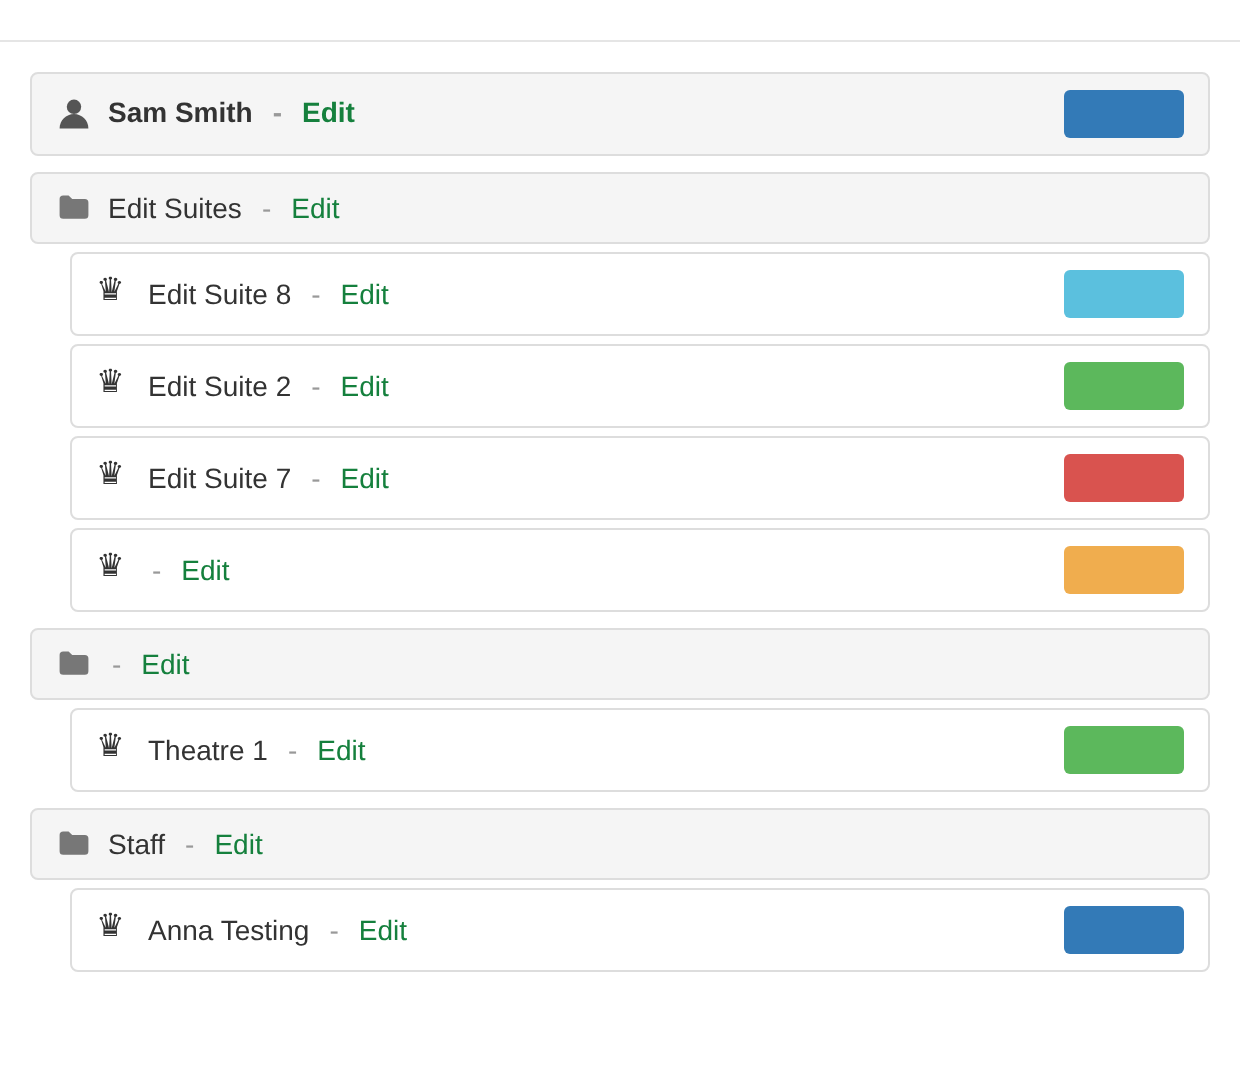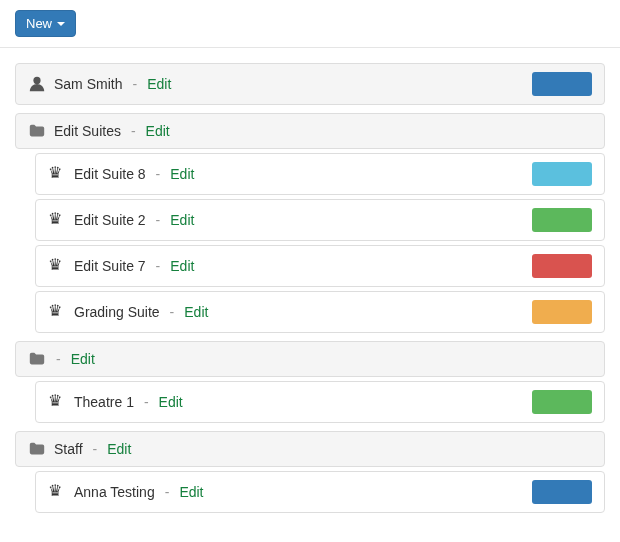--- a/index.html
+++ b/index.html
@@ -59,22 +59,22 @@
       justify-content: space-between;
       background: #f5f5f5;
       border: 1px solid #ddd;
       border-radius: 4px;
       padding: 8px 12px;
       margin-bottom: 8px;
     }
 
     .person-row .left {
       display: flex;
-      align-items: center;
       gap: 8px;
+      font-weight: bold;
     }
 
     
     .group-section {
       margin-bottom: 8px;
     }
 
     .group-header {
       display: flex;
       align-items: flex-end;
@@ -143,24 +143,20 @@
       width: 18px;
       height: 18px;
       font-size: 16px;
       line-height: 1;
     }
   </style>
 </head>
 <body>
 
 <div class="header">
-  <button class="btn-new">
-    <span>New</span>
-    <span class="caret"></span>
-  </button>
 </div>
 
 <div class="content">
 
   <div class="person-row">
     <div class="left">
       <svg class="user-icon" viewBox="0 0 20 20" fill="#555">
         <circle cx="10" cy="6" r="4"></circle>
         <path d="M2 18c0-4.4 3.6-8 8-8s8 3.6 8 8"></path>
       </svg>
@@ -207,21 +203,20 @@
               <span class="chess-icon">♛</span>
               <span>Edit Suite 7</span>
               <span class="separator"> - </span>
               <a class="edit-link">Edit</a>
             </div>
             <div class="color-box" style="background: rgb(217, 83, 79);"></div>
           </div>
           <div class="item-row">
             <div class="left">
               <span class="chess-icon">♛</span>
-              <span>Grading Suite</span>
               <span class="separator"> - </span>
               <a class="edit-link">Edit</a>
             </div>
             <div class="color-box" style="background: rgb(240, 173, 78);"></div>
           </div>
         </div>
       </div>
       <div class="group-section">
         <div class="group-header">
           <div class="left">

